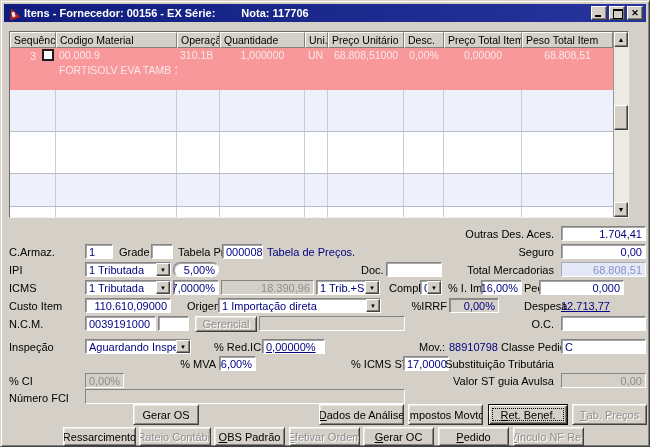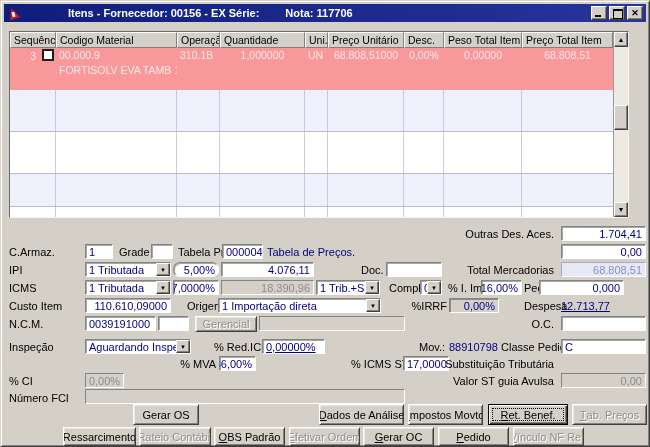--- a/index.html
+++ b/index.html
@@ -14,21 +14,21 @@
   
   .titlebar{
     position:absolute;left:3px;top:3px;right:3px;height:18px;
     background:linear-gradient(90deg,#101d7e,#26349c);
     display:flex;align-items:center;padding:0 3px;color:#fff;
   }
   .app-icon{width:13px;height:13px;margin-right:4px;position:relative;flex:0 0 auto;}
   .app-icon::before{content:"";position:absolute;left:1px;top:1px;border-left:5px solid transparent;
     border-right:6px solid transparent;border-bottom:11px solid #b22222;transform:rotate(-18deg);}
   .app-icon::after{content:"";position:absolute;left:5px;top:5px;width:3px;height:5px;background:#f5f0ef;transform:rotate(-15deg);}
-  .title-text{font-weight:bold;font-size:11px;white-space:nowrap;margin-left:44px;}
+  .title-text{font-weight:bold;font-size:11px;white-space:nowrap;}
   .title-nota{font-weight:bold;font-size:11px;margin-left:26px;white-space:nowrap;}
   .tb-buttons{margin-left:auto;display:flex;align-items:center;}
   .tbtn{
     width:16px;height:14px;background:#d4d0c8;margin-left:2px;position:relative;
     border:1px solid;border-color:#fff #404040 #404040 #fff;box-shadow:inset -1px -1px 0 #808080;
   }
   .g-min::before{content:"";position:absolute;left:3px;bottom:2px;width:6px;height:2px;background:#000;}
   .g-max::before{content:"";position:absolute;left:3px;top:2px;width:8px;height:7px;border:1px solid #000;border-top-width:2px;}
   .g-close::before{content:"✕";position:absolute;left:0;right:0;top:0;bottom:0;font-size:9px;font-weight:bold;
     display:flex;align-items:center;justify-content:center;color:#000;}
@@ -114,22 +114,22 @@
   <div class="tbl">
     <div class="tbl-content">
       <div class="grid hdr">
         <div class="th">Sequência</div>
         <div class="th">Codigo Material</div>
         <div class="th">Operação</div>
         <div class="th">Quantidade</div>
         <div class="th">Uni.</div>
         <div class="th">Preço Unitário</div>
         <div class="th">Desc.</div>
+        <div class="th">Preço Total Item</div>
         <div class="th">Peso Total Item</div>
-        <div class="th">Preço Total Item</div>
       </div>
 
       <div class="grid row-pink">
         <div class="td seqcell">
           <span class="seq-num">3</span>
           <span class="cbx"></span>
         </div>
         <div class="td" style="position:relative;">
           <span>00.000.9</span>
           <span class="desc2">FORTISOLV EVA TAMB 165KG</span>
@@ -197,31 +197,31 @@
   </div>
 
   <div class="lbl ra" style="left:400px;top:227px;width:153px;">Outras Des. Aces.</div>
   <div class="inp r" style="left:560px;top:225px;width:85px;">1.704,41</div>
 
   <div class="lbl" style="left:8px;top:245px;">C.Armaz.</div>
   <div class="inp" style="left:84px;top:243px;width:28px;">1</div>
   <div class="lbl" style="left:118px;top:245px;">Grade</div>
   <div class="inp" style="left:150px;top:243px;width:22px;"></div>
   <div class="lbl" style="left:177px;top:245px;">Tabela Preço</div>
-  <div class="inp" style="left:221px;top:243px;width:41px;">000004</div>
+  <div class="inp" style="left:221px;top:243px;width:41px;">000008</div>
   <div class="lbl navy" style="left:266px;top:245px;">Tabela de Preços.</div>
+  <div class="lbl ra" style="left:400px;top:245px;width:153px;">Seguro</div>
   <div class="inp r" style="left:560px;top:243px;width:85px;">0,00</div>
 
   <div class="lbl" style="left:8px;top:263px;">IPI</div>
   <div class="dd" style="left:84px;top:261px;width:86px;">
       <span>1 Tributada</span>
       <span class="arr"></span>
     </div>
   <div class="inp r" style="left:172px;top:261px;width:46px;border-radius:7px;">5,00%</div>
-  <div class="inp r" style="left:220px;top:261px;width:93px;">4.076,11</div>
   <div class="lbl" style="left:360px;top:263px;">Doc.</div>
   <div class="inp" style="left:385px;top:261px;width:56px;"></div>
   <div class="lbl ra" style="left:400px;top:263px;width:153px;">Total Mercadorias</div>
   <div class="inp r flatblue" style="left:560px;top:261px;width:85px;">68.808,51</div>
 
   <div class="lbl" style="left:8px;top:281px;">ICMS</div>
   <div class="dd" style="left:84px;top:279px;width:86px;">
       <span>1 Tributada</span>
       <span class="arr"></span>
     </div>

